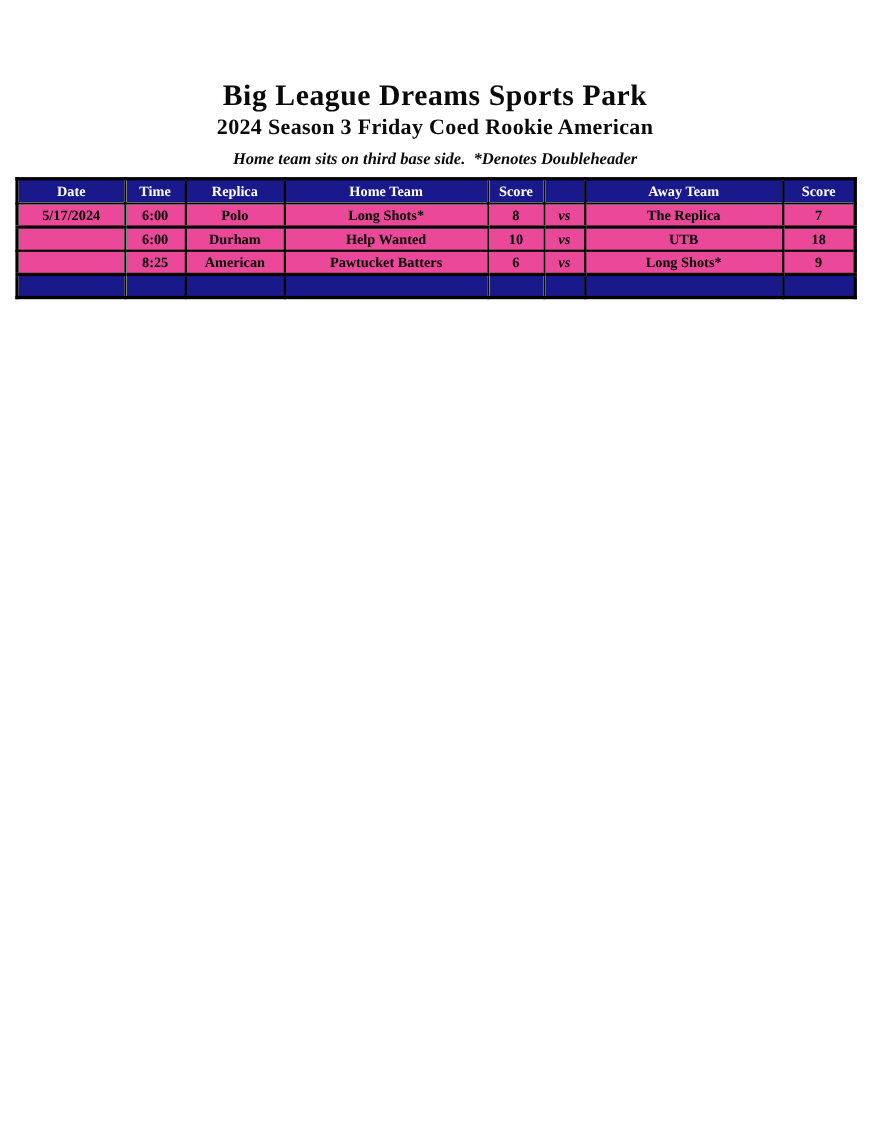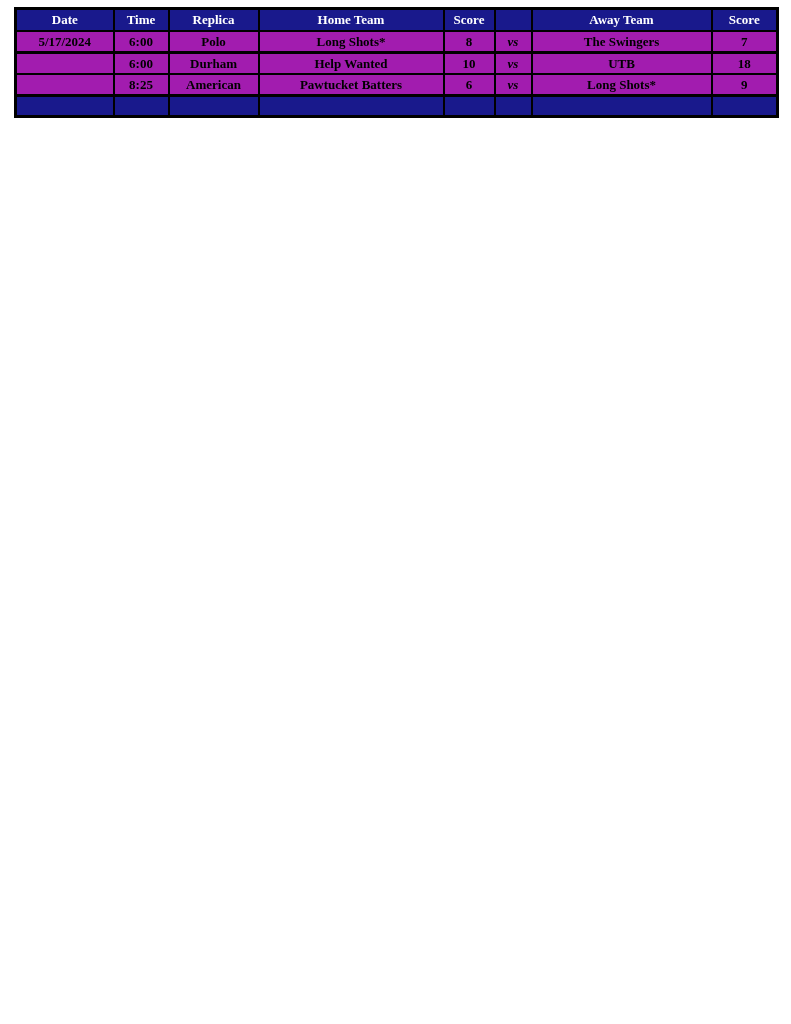--- a/index.html
+++ b/index.html
@@ -53,39 +53,44 @@
     font-weight: bold;
     font-size: 13px;
     color: #000000;
     text-align: center;
     vertical-align: middle;
     padding: 0;
     height: 19px;
     line-height: 19px;
     overflow: hidden;
     white-space: nowrap;
-    background: #a21caf;
+    background: #ec4899;
   }
   table.schedule thead th {
     background: #19198C;
     color: #ffffff;
     height: 20px;
     line-height: 20px;
   }
   tr.thick-bottom td { border-bottom-width: 3px; }
   td.hl { background: #FFFF00; color: #19198C; }
   td.hl-red { background: #FFFF00; color: #8B0000; }
   td.vs-cell-style { font-style: italic; font-size: 11px; }
   tr.empty-row td { background: #19198C; height: 18px; line-height: 18px; }
 </style>
 </head>
 <body>
 
 <div class="page">
 
+  <div class="header-block">
+    <div class="page-title">Big League Dreams Sports Park</div>
+    <div class="page-subtitle">2024 Season 3 Friday Coed Rookie American</div>
+    <div class="page-note">Home team sits on third base side.  *Denotes Doubleheader</div>
+  </div>
 
   <div class="table-wrap">
     <table class="schedule">
       <colgroup>
         <col style="width:98px">
         <col style="width:55px">
         <col style="width:90px">
         <col style="width:185px">
         <col style="width:51px">
         <col style="width:37px">
@@ -105,21 +110,21 @@
         </tr>
       </thead>
       <tbody>
         <tr class="thick-bottom">
           <td>5/17/2024</td>
           <td>6:00</td>
           <td>Polo</td>
           <td class="hl">Long Shots*</td>
           <td class="hl">8</td>
           <td class="vs-cell-style">vs</td>
-          <td>The Swingers</td>
+          <td>The Replica</td>
           <td>7</td>
         </tr>
         <tr>
           <td></td>
           <td>6:00</td>
           <td>Durham</td>
           <td>Help Wanted</td>
           <td>10</td>
           <td class="vs-cell-style">vs</td>
           <td class="hl">UTB</td>

